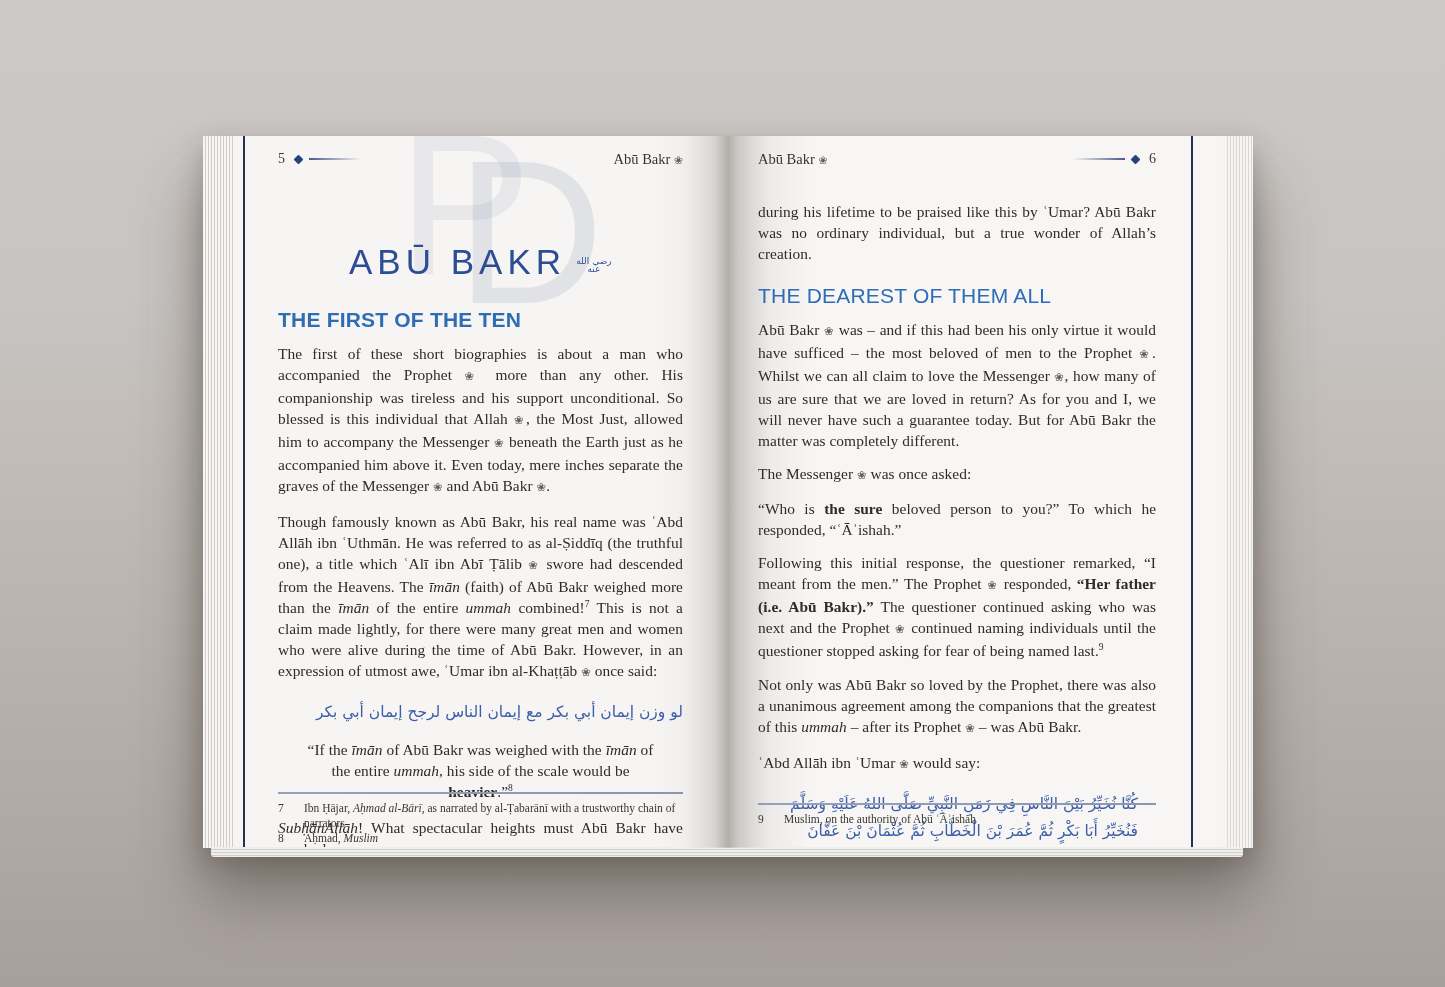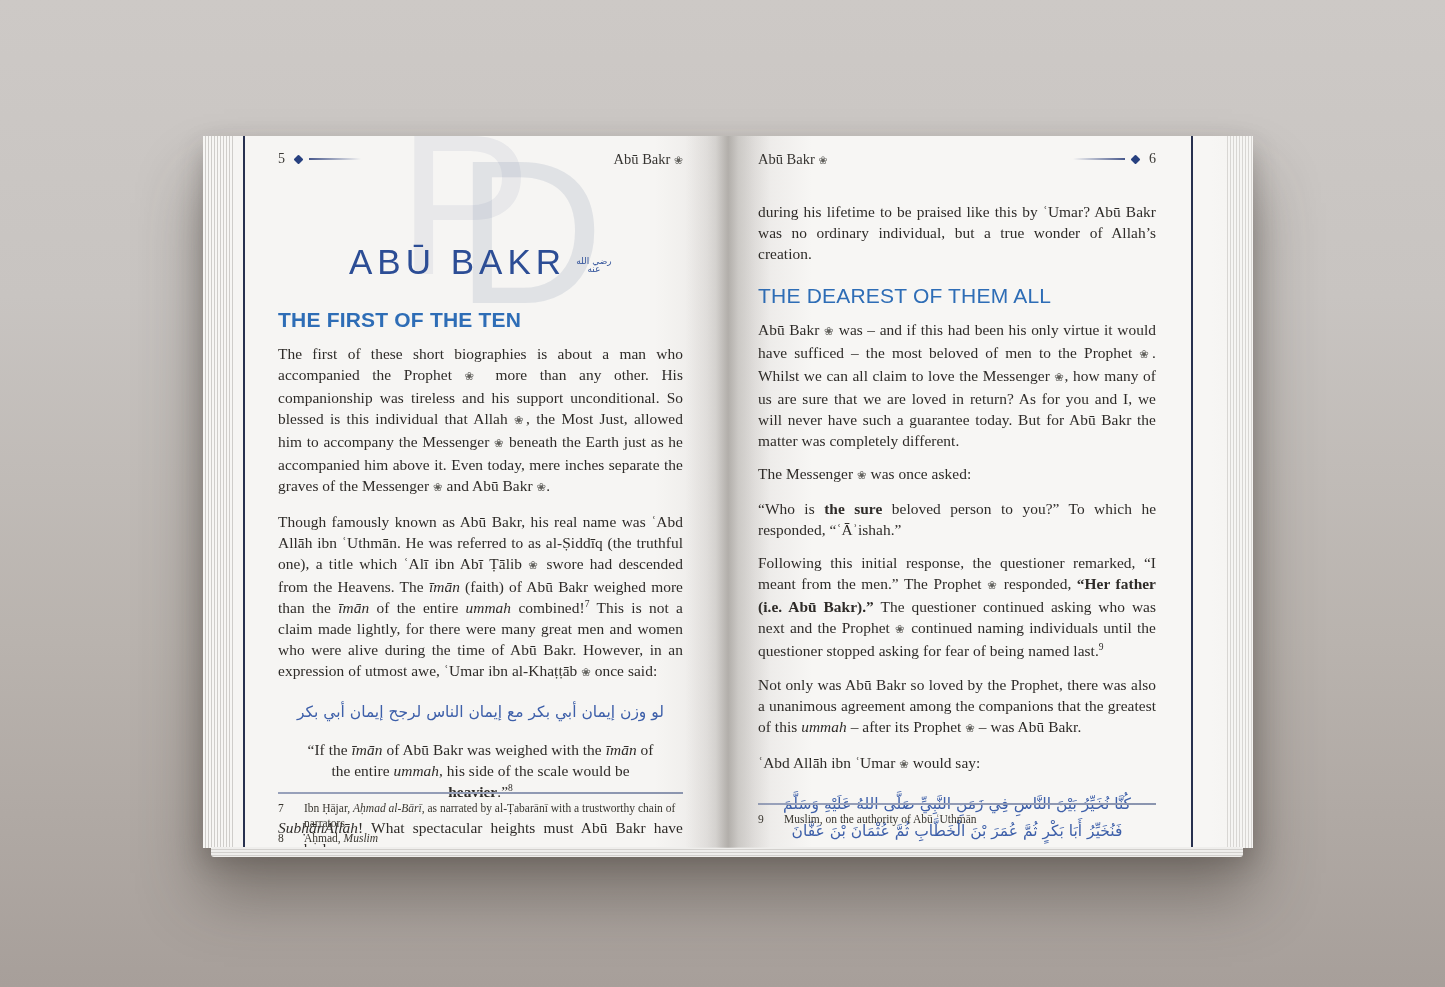--- a/index.html
+++ b/index.html
@@ -85,21 +85,21 @@
   .page-left .section-heading{margin-top:26px;font-weight:bold;}
   .page-right .section-heading{margin-top:20px;}
   .body-p{
     margin:11px 0 0 0;font-size:15.4px;line-height:21px;color:#2e2b28;
     text-align:justify;letter-spacing:.05px;
   }
   .intro-p{margin-top:33px;}
   .hn{font-size:.74em;color:#61605c;}
   sup{font-size:.62em;line-height:0;vertical-align:super;}
   .arabic{
-    margin:16px 0 0 0;direction:rtl;text-align:center;
+    margin:16px 0 0 0;direction:rtl;text-align:right;
     font-family:"DejaVu Sans",sans-serif;
     color:#3d5fa9;font-size:15.5px;line-height:27px;
   }
   .quote-center{margin:13px 0 0 0;text-align:center;padding:0 26px;}
   .footnotes{position:absolute;z-index:3;}
   .page-left  .footnotes{left:75px;width:405px;top:656px;}
   .page-right .footnotes{left:30px;width:398px;top:667px;}
   .fn-rule{height:2px;background:linear-gradient(90deg,#98a1ba,#8b95af);margin-bottom:7px;}
   .fn-row{display:flex;font-size:11.5px;line-height:15px;color:#39362f;}
   .fn-num{width:26px;flex:0 0 26px;}
@@ -182,21 +182,21 @@
         <p class="body-p" style="margin-top:13px">ʿAbd Allāh ibn ʿUmar <span class="hn">❀</span> would say:</p>
 
         <p class="arabic" style="padding:0 18px">كُنَّا نُخَيِّرُ بَيْنَ النَّاسِ فِي زَمَنِ النَّبِيِّ صَلَّى اللهُ عَلَيْهِ وَسَلَّمَ فَنُخَيِّرُ أَبَا بَكْرٍ ثُمَّ عُمَرَ بْنَ الْخَطَّابِ ثُمَّ عُثْمَانَ بْنَ عَفَّانَ رَضِيَ اللهُ عَنْهُمْ</p>
 
       </div>
 
       <div class="footnotes">
         <div class="fn-rule"></div>
         <div class="fn-row">
           <span class="fn-num">9</span>
-          <span class="fn-text">Muslim, on the authority of Abū ʿUthmān</span>
+          <span class="fn-text">Muslim, on the authority of Abū ʿĀʾishah</span>
         </div>
       </div>
     </div>
 
     <div class="gutter-shadow"></div>
     <div class="book-bottom-stack"></div>
   </div>
 </div>
 
 </body></html>

